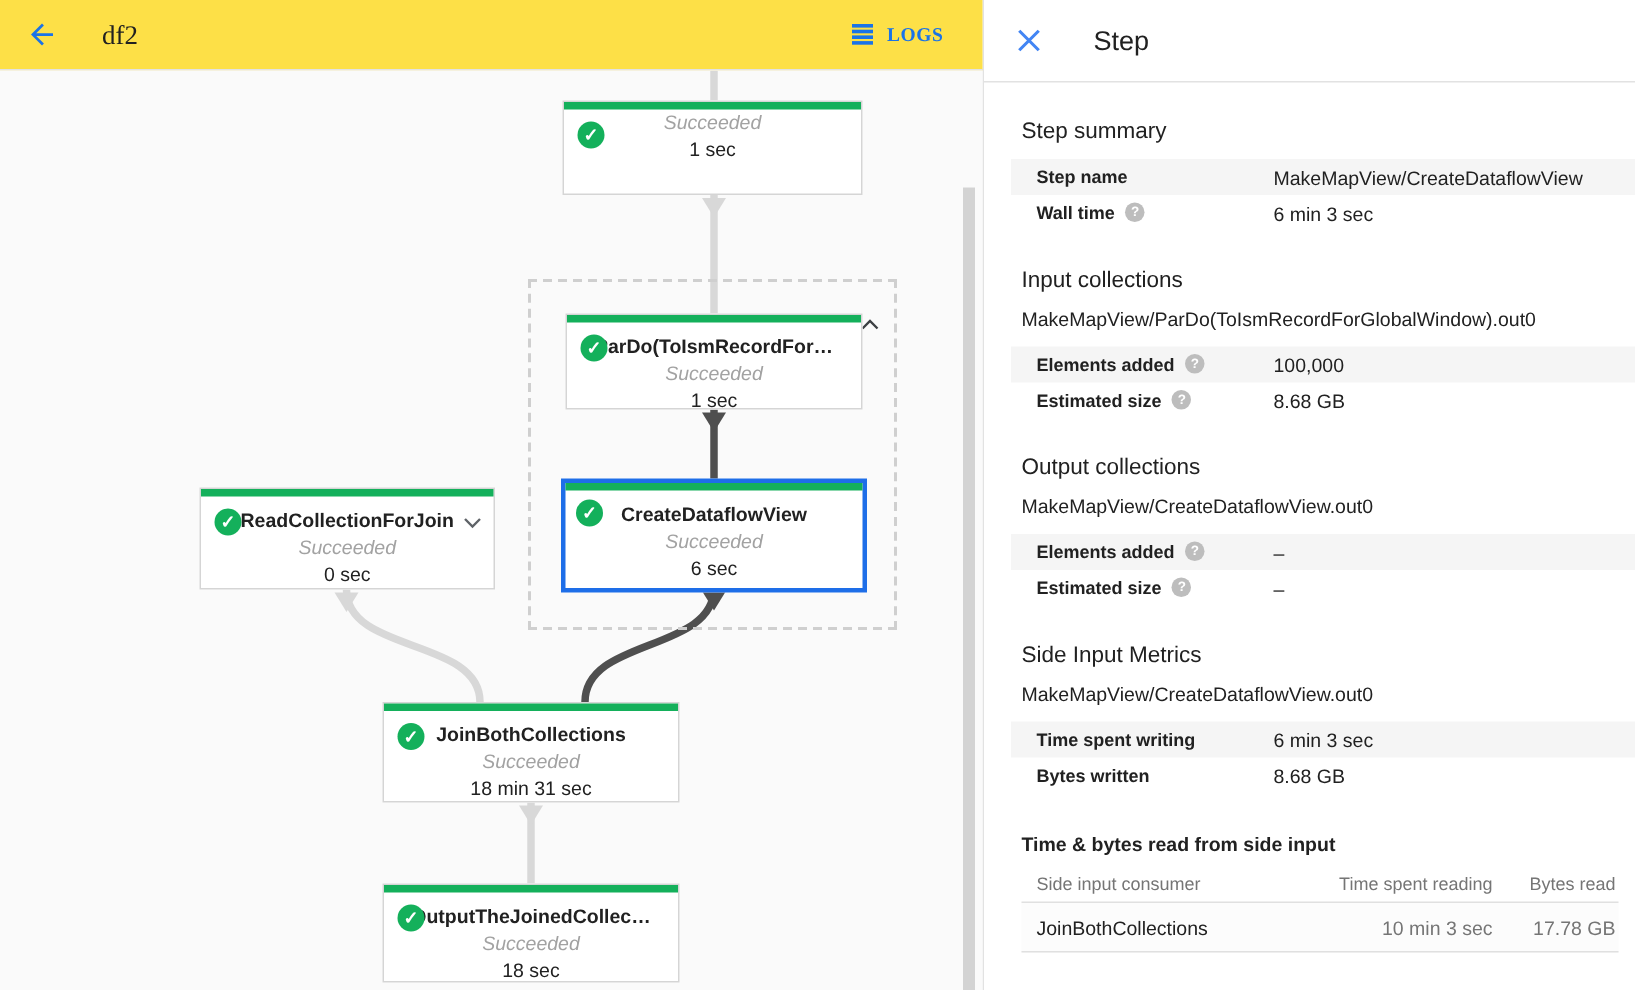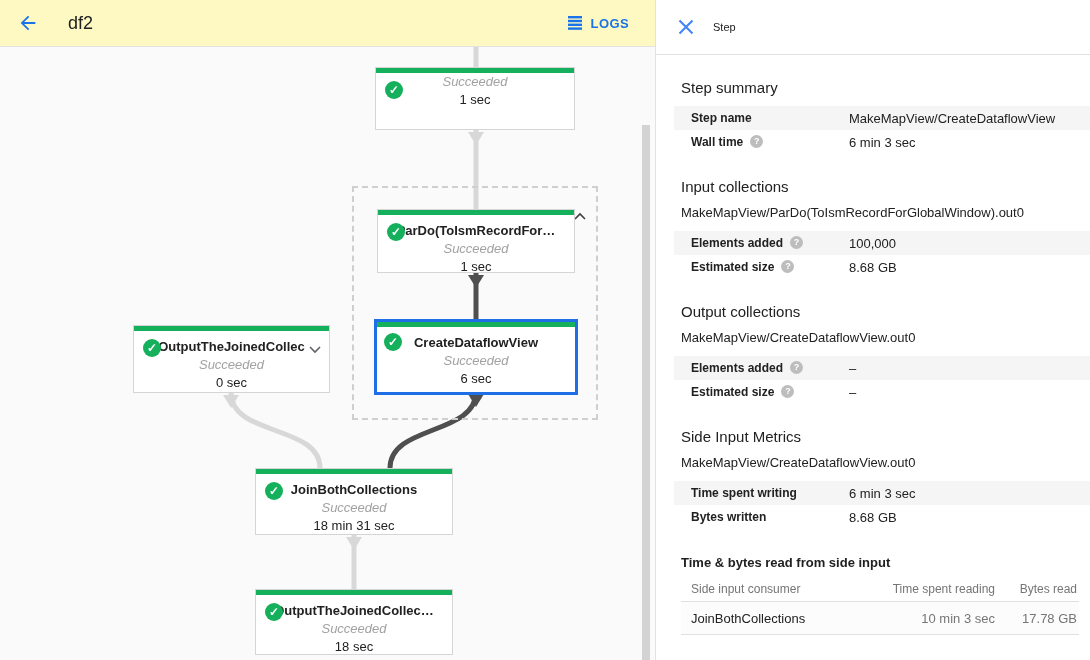--- a/index.html
+++ b/index.html
@@ -3,21 +3,21 @@
 <meta charset="utf-8">
 <style>
   * { margin:0; padding:0; box-sizing:border-box; }
   html,body { width:1090px; height:660px; overflow:hidden; background:#fff;
               font-family:"Liberation Sans", sans-serif; color:var(--text); }
   .app { display:flex; width:1090px; height:660px; }
 
   
   .left { width:655px; height:660px; display:flex; flex-direction:column; }
   .lheader { height:47px; flex:none; display:flex; align-items:center;
-             border-bottom:1px solid var(--border); background:#fef9c3; padding:0 14px; position:relative; }
+             border-bottom:1px solid var(--border); background:#fde047; padding:0 14px; position:relative;font-family:Liberation Serif, serif; }
   .back-btn { width:28px; height:28px; display:flex; align-items:center; justify-content:center; cursor:pointer; }
   .ltitle { font-size:18px; color:var(--text); margin-left:26px; }
   .logs-btn { position:absolute; right:26px; top:0; height:46px; display:flex; align-items:center; gap:7px;
               color:var(--blue); font-size:13px; font-weight:bold; letter-spacing:.4px; cursor:pointer;text-align:right; }
 
   .graph { position:relative; flex:1; background:var(--graph-bg); overflow:hidden; }
   .edges { position:absolute; left:0; top:0; }
 
   .group-box { position:absolute; left:352px; top:139px; width:246px; height:234px;
                border:2px dashed #cfcfcf; }
@@ -37,21 +37,21 @@
   .ntime { font-size:13px; color:var(--text); line-height:18px; }
   .node-chevron { position:absolute; right:8px; top:14px; cursor:pointer; }
 
   .vscroll { position:absolute; left:641px; top:0; width:10px; height:613px; background:transparent; }
   .vthumb { position:absolute; left:1px; top:78px; width:8px; height:535px; background:#d3d3d3; }
 
   
   .right { width:435px; height:660px; border-left:1px solid var(--border); display:flex; flex-direction:column; background:#fff; }
   .rheader { height:55px; flex:none; display:flex; align-items:center; border-bottom:1px solid var(--border); padding-left:18px; }
   .close-btn { width:24px; height:24px; display:flex; align-items:center; justify-content:center; cursor:pointer; }
-  .rtitle { font-size:11px; color:var(--text); margin-left:15px; }
+  .rtitle { font-size:18px; color:var(--text); margin-left:31px; }
 
   .pcontent { flex:1; padding:0 0 0 18px; overflow:hidden; }
   .sec-heading { font-size:15px; color:var(--text); margin:24px 0 10px 7px; }
   .collection-name { font-size:13px; color:var(--text); margin:0 0 11px 7px; }
   .mtable { margin-right:0; }
   .mrow { display:flex; align-items:center; height:24px; padding-left:17px; }
   .mrow.gray { background:var(--row-gray); }
   .mlabel { width:158px; flex:none; font-size:12px; font-weight:bold; color:var(--text);
             display:flex; align-items:flex-start; }
   .help { display:inline-block; width:13px; height:13px; border-radius:50%; background:#bdbdbd;
@@ -143,21 +143,21 @@
       </div>
 
       <div class="node" style="left:133px; top:278px; width:197px; height:68px;">
         <div class="bar"></div>
         <span class="check">✓</span>
         <span class="node-chevron">
           <svg width="12" height="8" viewBox="0 0 12 8">
             <path d="M1 1 L6 6 L11 1" stroke="#5f6368" stroke-width="1.6" fill="none"></path>
           </svg>
         </span>
-        <div class="ntitle">OutputTheJoinedCollec</div>
+        <div class="ntitle">ReadCollectionForJoin</div>
         <div class="nstatus">Succeeded</div>
         <div class="ntime">0 sec</div>
       </div>
 
       <div class="node" style="left:255px; top:421px; width:198px; height:67px;">
         <div class="bar"></div>
         <span class="check">✓</span>
         <div class="ntitle">JoinBothCollections</div>
         <div class="nstatus">Succeeded</div>
         <div class="ntime">18 min 31 sec</div>

